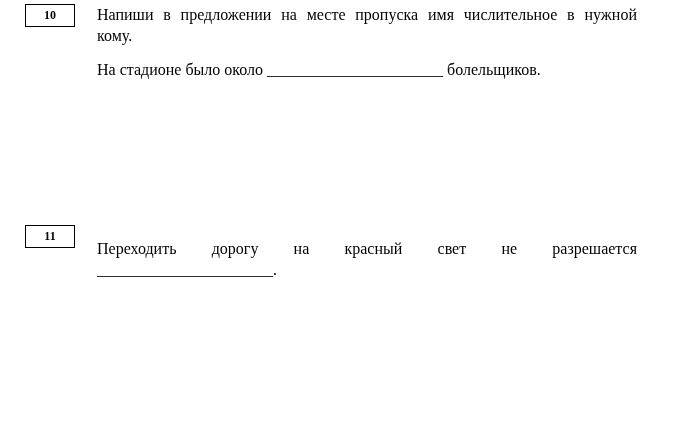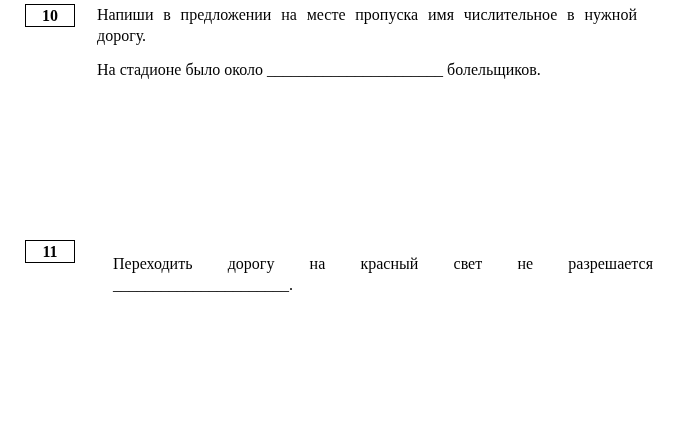--- a/index.html
+++ b/index.html
@@ -14,32 +14,32 @@
   .page {
     position: relative;
     width: 683px; height: 437px;
     background: #ffffff;
   }
   .question {
     position: absolute;
     left: 0; right: 0;
   }
   .q10 { top: 4px; }
-  .q11 { top: 240px; padding-left: 16px; }
+  .q11 { top: 225px; }
   .numbox {
     position: absolute;
     left: 25px; top: 0;
     width: 50px; height: 23px;
     border: 1.5px solid #000000;
     background: #ffffff;
     display: flex;
     align-items: center;
     justify-content: center;
     font-weight: bold;
-    font-size: 16px;
+    font-size: 12px;
   }
   .content {
     margin-left: 97px;
     width: 540px;
   }
   .instruction { line-height: 21px; }
   .justify-line {
     text-align: justify;
     text-align-last: justify;
     line-height: 21px;
@@ -59,21 +59,21 @@
 
 <div class="page">
 
   <section class="question q10">
     <div class="numbox">
       <span>10</span>
     </div>
     <div class="content">
       <div class="instruction">
         <div class="justify-line">Напиши в предложении на месте пропуска имя числительное в нужной</div>
-        <div class="plain-line">дорогу.</div>
+        <div class="plain-line">кому.</div>
       </div>
       <div class="sentence">На стадионе было около ______________________ болельщиков.</div>
     </div>
   </section>
 
   <section class="question q11">
     <div class="numbox">
       <span>11</span>
     </div>
     <div class="content">

